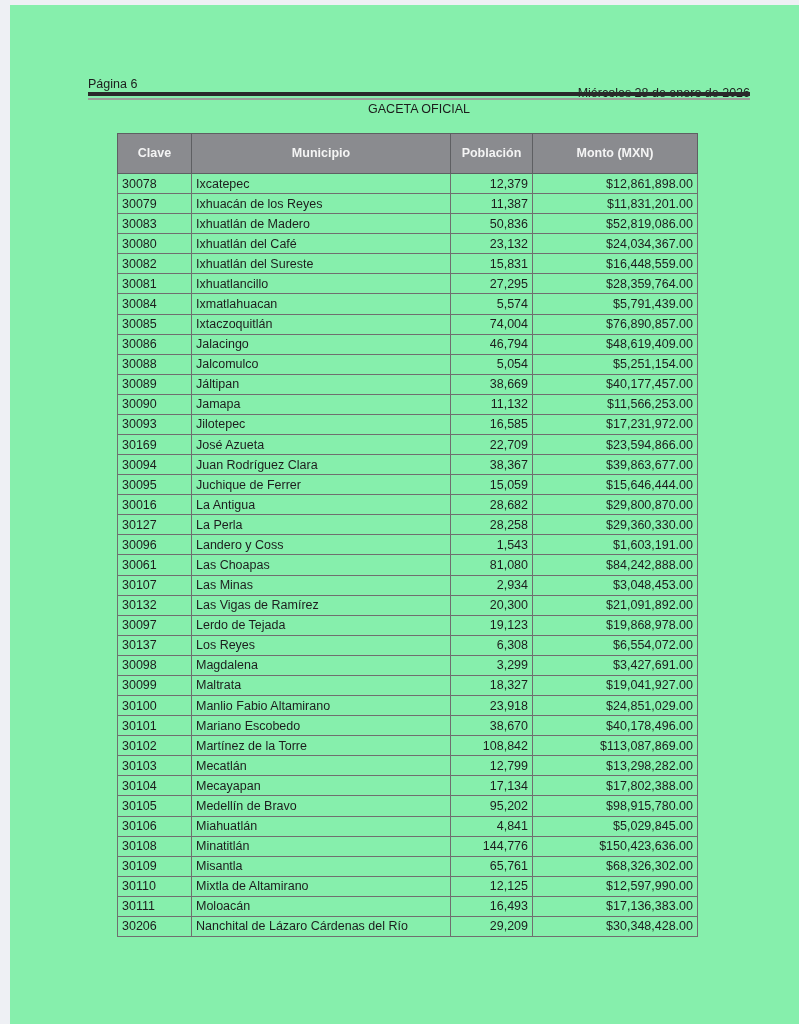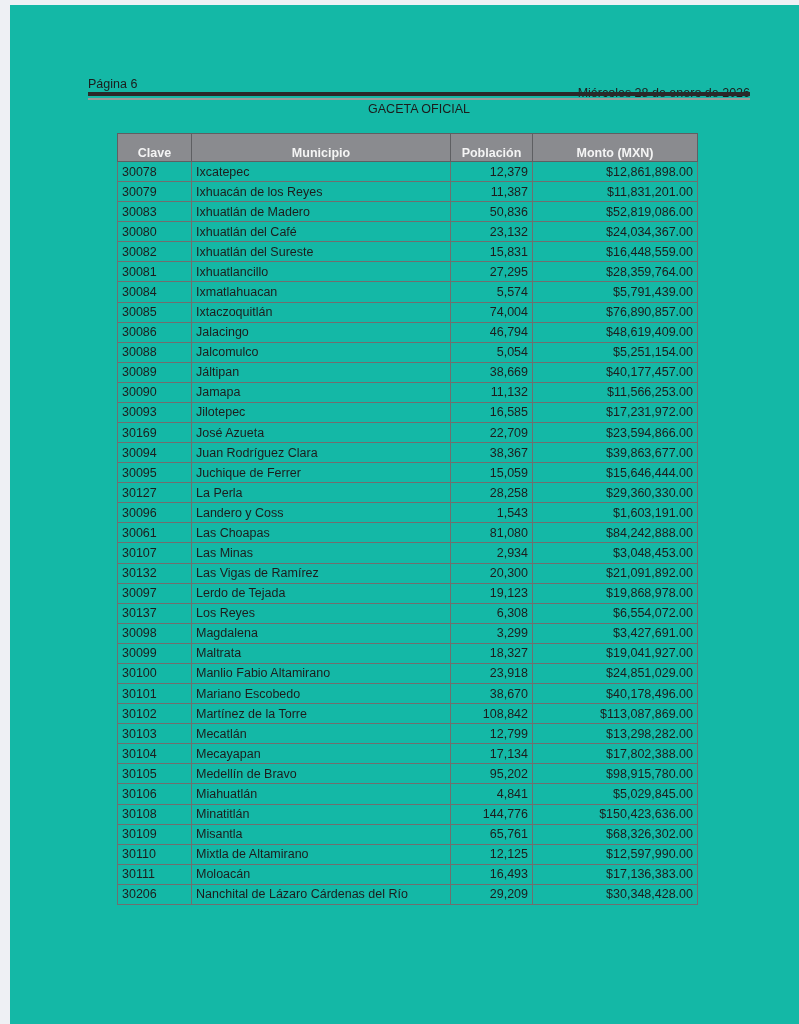--- a/index.html
+++ b/index.html
@@ -6,21 +6,21 @@
     html, body {
       width: 799px; height: 1024px;
       background: #eef0f4;
       overflow: hidden;
     }
     body { position: relative; font-family: "Liberation Sans", sans-serif; }
     .page {
       position: absolute;
       left: 10px; top: 5px;
       width: 789px; height: 1019px;
-      background: #14b8a6;
+      background: #86efac;
     }
     .running-header {
       position: absolute;
       left: 78px; top: 72px;
       width: 662px;
       height: 18px;
       font-size: 12.5px;
       color: #1c1c1c;
     }
     .running-header .left { position: absolute; left: 0; top: 0; }
@@ -41,21 +41,21 @@
       border-collapse: collapse;
       font-size: 12.5px;
       color: #1d1d1d;
       table-layout: fixed;
     }
     table.data th {
       background: #8a8b8f;
       color: #f4f4f4;
       font-weight: bold;
       font-size: 12.5px;
-      height: 28px;
+      height: 40px;
       border: 1px solid #5e5f62;
       text-align: center;
       vertical-align: top;
       padding-top: 12px;
     }
     table.data td {
       height: 20.08px;
       border: 1px solid #6f6f6f;
       padding: 0 4px;
       white-space: nowrap;
@@ -185,20 +185,26 @@
           <td class="num">38,367</td>
           <td class="num">$39,863,677.00</td>
         </tr>
         <tr>
           <td>30095</td>
           <td>Juchique de Ferrer</td>
           <td class="num">15,059</td>
           <td class="num">$15,646,444.00</td>
         </tr>
         <tr>
+          <td>30016</td>
+          <td>La Antigua</td>
+          <td class="num">28,682</td>
+          <td class="num">$29,800,870.00</td>
+        </tr>
+        <tr>
           <td>30127</td>
           <td>La Perla</td>
           <td class="num">28,258</td>
           <td class="num">$29,360,330.00</td>
         </tr>
         <tr>
           <td>30096</td>
           <td>Landero y Coss</td>
           <td class="num">1,543</td>
           <td class="num">$1,603,191.00</td>

